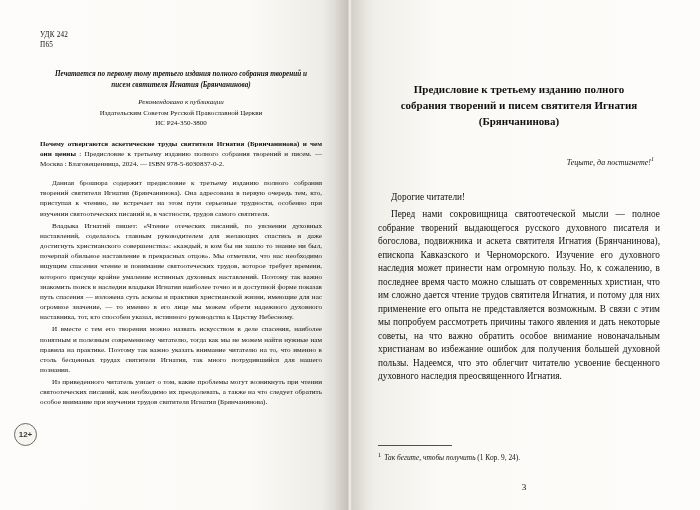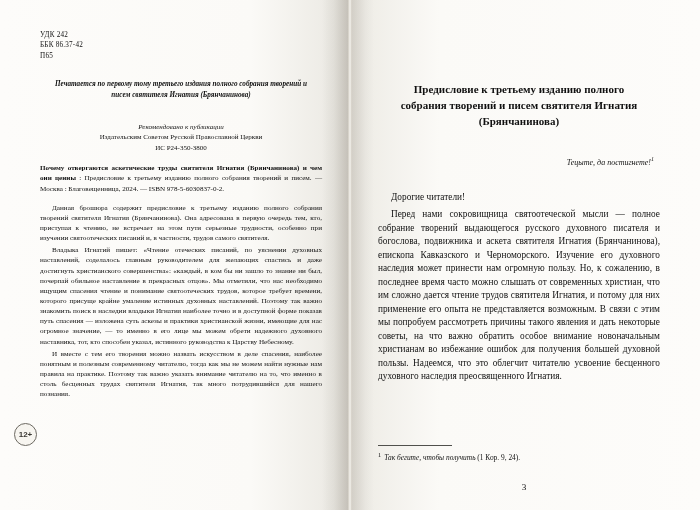--- a/index.html
+++ b/index.html
@@ -59,21 +59,21 @@
     text-align: center;
     font-size: 7px;
     line-height: 1.5;
     margin: 0 10px 10px 10px;
   }
   .imprint .ital {
     font-style: italic;
     font-weight: bold;
     font-size: 7.2px;
     display: block;
-    margin-bottom: 21px;
+    margin-bottom: 7px;
   }
   .imprint .rec {
     font-style: italic;
     display: block;
     margin-top: 6px;
     text-align: center;
   }
   .imprint .line { display: block; }
 
   .biblio {
@@ -190,36 +190,36 @@
 </style>
 </head>
 <body>
 
 <div class="spread">
 
   <div class="page page-left">
 
     <div class="codes">
       <div>УДК 242</div>
-      <div>ББК 86.37-42</div>
       <div>П65</div>
     </div>
 
     <div class="imprint">
       <span class="ital">Печатается по первому тому третьего издания полного собрания творений и писем святителя Игнатия (Брянчанинова)</span>
       <span class="rec">Рекомендовано к публикации</span>
       <span class="line">Издательским Советом Русской Православной Церкви</span>
       <span class="line">ИС Р24-350-3800</span>
     </div>
 
     <p class="biblio"><span class="title-bold">Почему отвергаются аскетические труды святителя Игнатия (Брянчанинова) и чем они ценны</span><span> : Предисловие к третьему изданию полного собрания творений и писем. — Москва : Благовещенница, 2024. — ISBN 978-5-6030837-0-2.</span></p>
 
     <p class="body-text">Данная брошюра содержит предисловие к третьему изданию полного собрания творений святителя Игнатия (Брянчанинова). Она адресована в первую очередь тем, кто, приступая к чтению, не встречает на этом пути серьезные трудности, особенно при изучении святоотеческих писаний и, в частности, трудов самого святителя.</p>
     <p class="body-text">Владыка Игнатий пишет: «Чтение отеческих писаний, по уяснении духовных наставлений, соделалось главным руководителем для желающих спастись и даже достигнуть христианского совершенства»: «каждый, в ком бы ни зашло то знание ни был, почерпай обильное наставление в прекрасных отцов». Мы отметили, что нас необходимо ищущим спасения чтение и понимание святоотеческих трудов, которое требует времени, которого присуще крайне умаление истинных духовных наставлений. Поэтому так важно знакомить поиск в наследии владыки Игнатия наиболее точно и в доступной форме показав путь спасения — изложена суть аскезы и практики христианской жизни, имеющие для нас огромное значение, — то именно в его лице мы можем обрети надежного духовного наставника, тот, кто способен указал, истинного руководства к Царству Небесному.</p>
     <p class="body-text">И вместе с тем его творения можно назвать искусством в деле спасения, наиболее понятным и полезным современному читателю, тогда как мы не можем найти нужные нам правила на практике. Поэтому так важно указать внимание читателю на то, что именно в столь бесценных трудах святителя Игнатия, так много потрудившийся для нашего познания.</p>
+    <p class="body-text">Из приведенного читатель узнает о том, какие проблемы могут возникнуть при чтении святоотеческих писаний, как необходимо их преодолевать, а также на что следует обратить особое внимание при изучении трудов святителя Игнатия (Брянчанинова).</p>
 
     <div class="age-badge">12+</div>
 
     <div class="shadow-left"></div>
   </div>
 
   <div class="gutter"></div>
 
   <div class="page page-right">
 

